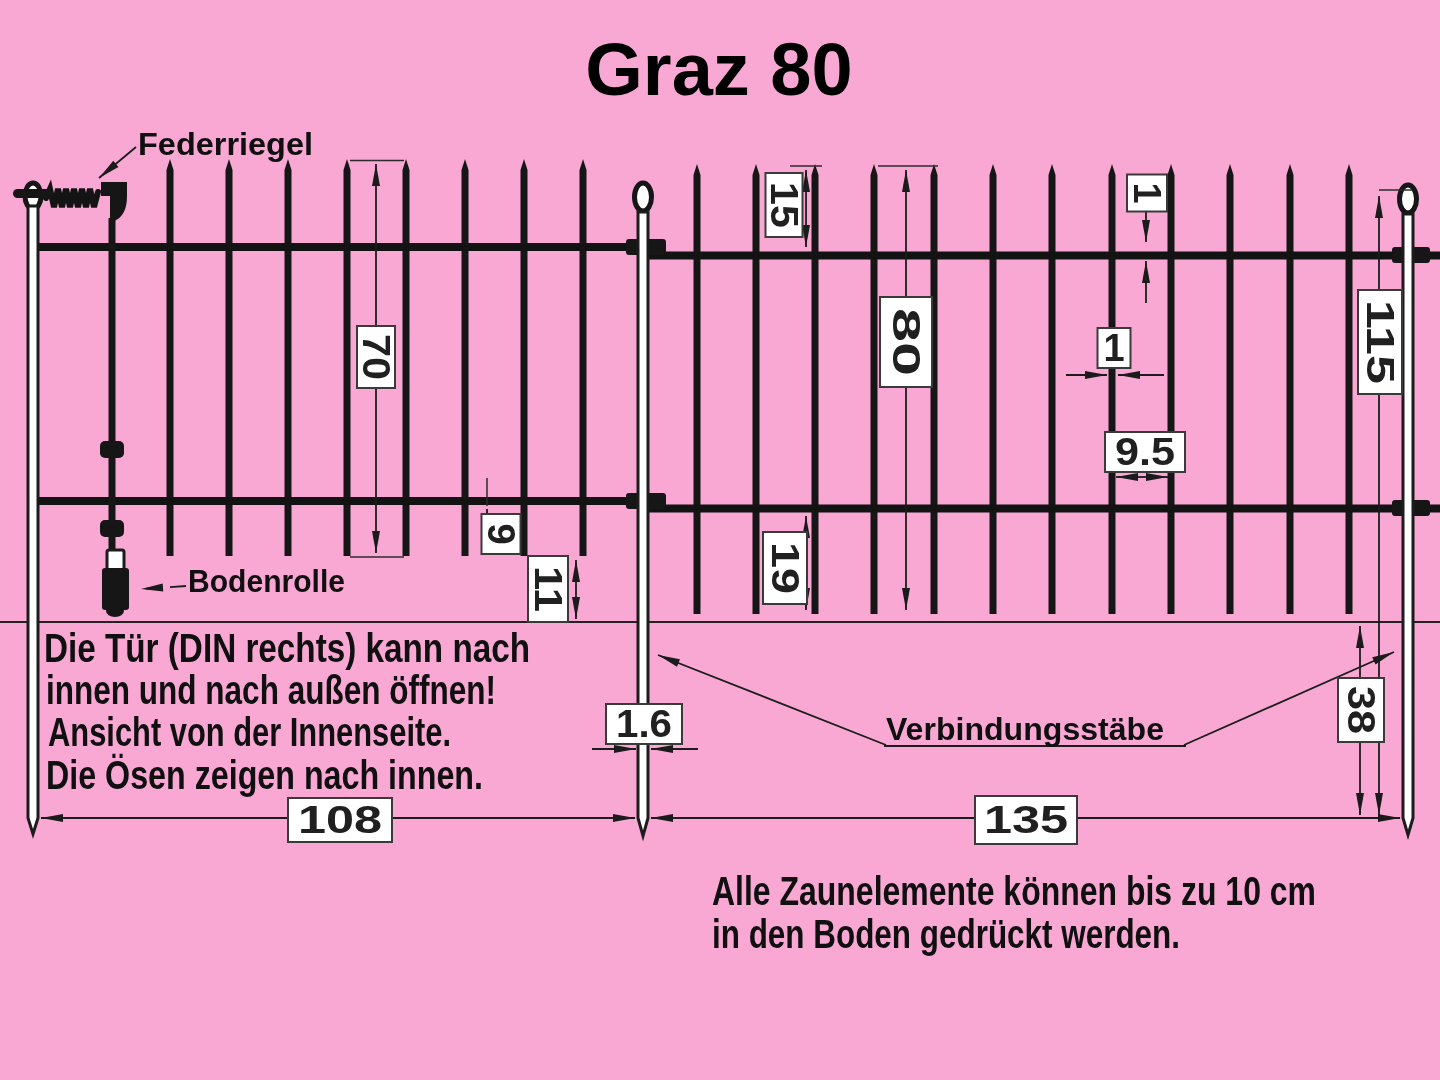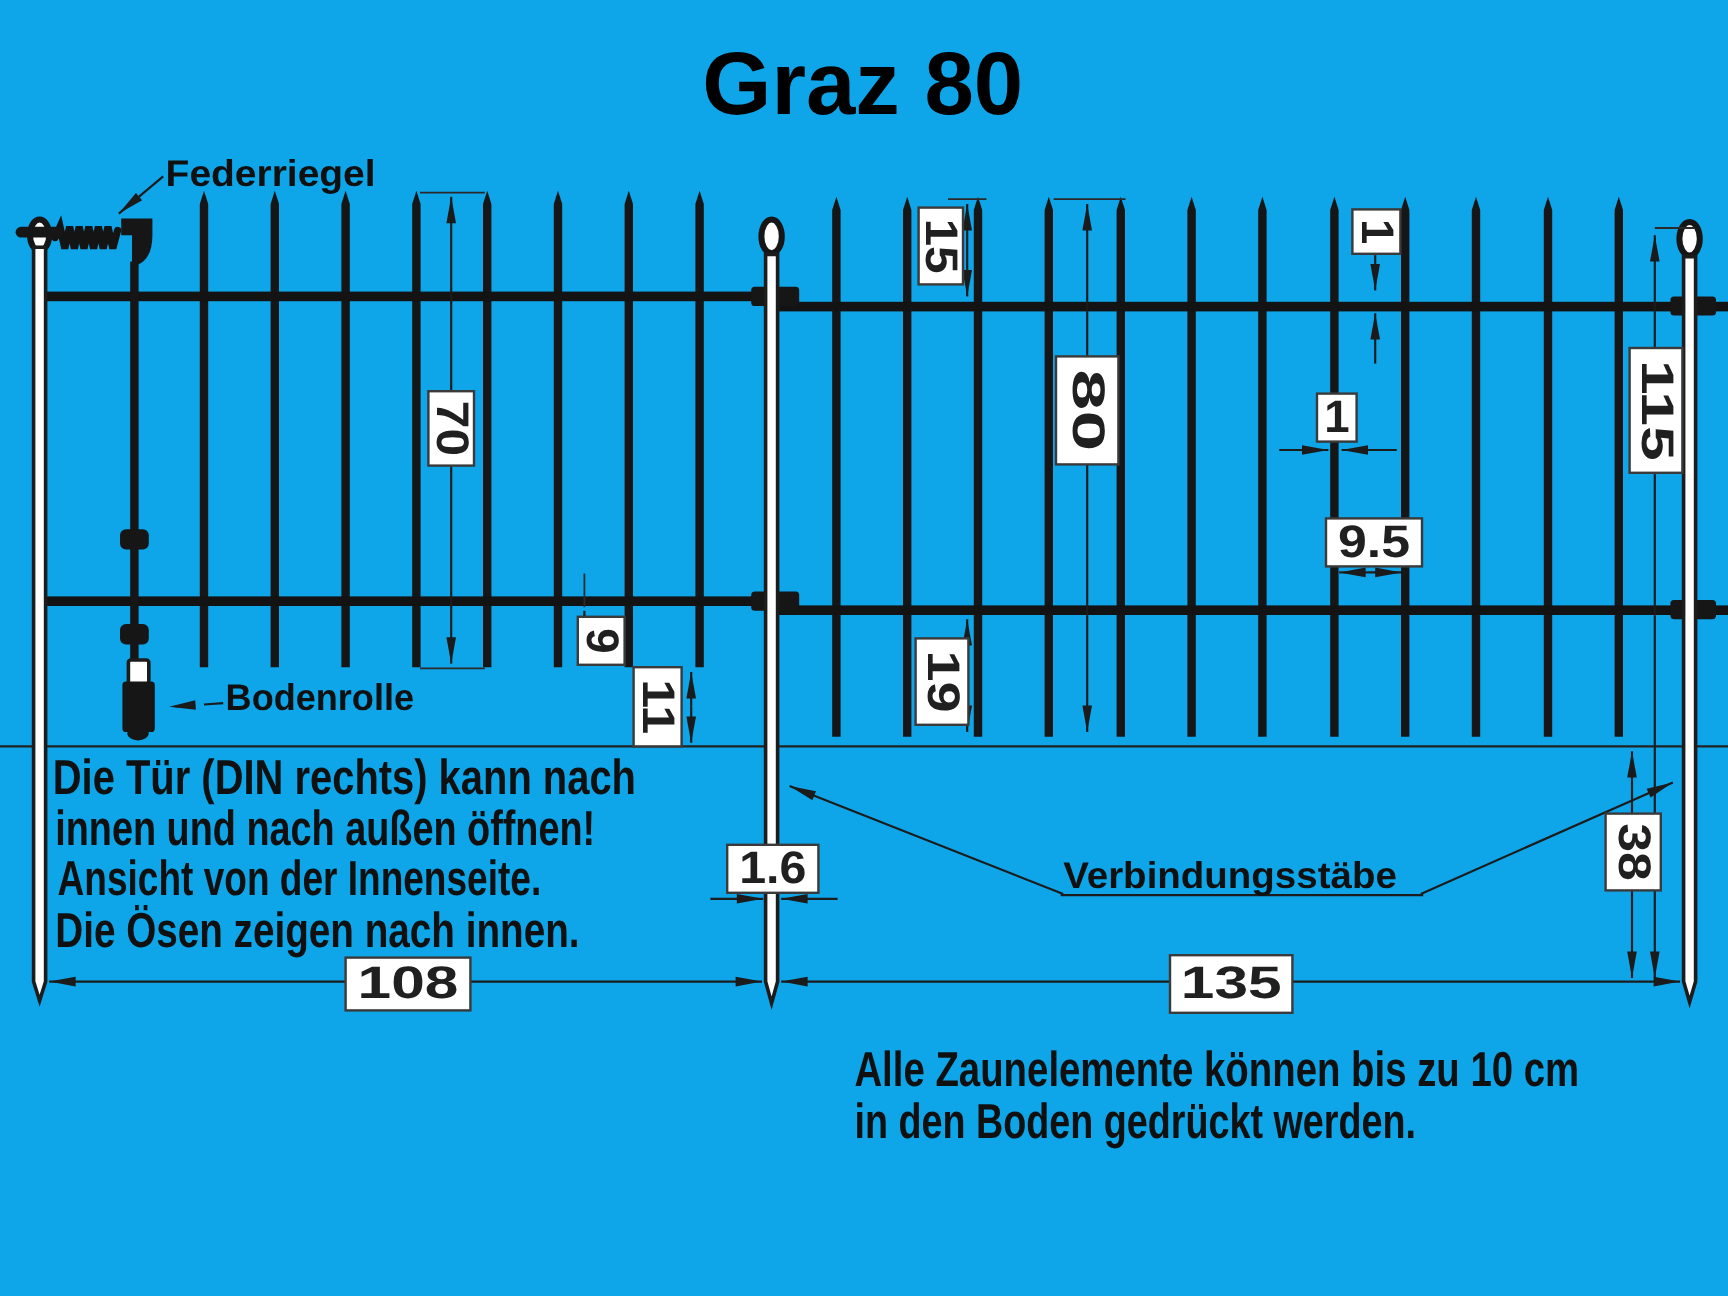--- a/index.html
+++ b/index.html
@@ -1,16 +1,16 @@
 <!DOCTYPE html>
 <html><head>
 <meta charset="utf-8">
 <style>
   html,body{margin:0;padding:0;background:#fff;}
-  .canvas{position:relative;width:1440px;height:1080px;background:#0ea5e9;overflow:hidden;}
+  .canvas{position:relative;width:1440px;height:1080px;background:#f9a8d4;overflow:hidden;}
   svg{display:block;}
   .bar{fill:#161616;}
   .rail{fill:#131313;}
   .solid{fill:#161616;}
   .post{fill:#ffffff;stroke:#1c1c1c;stroke-width:3;}
   .loop{fill:#ffffff;stroke:#161616;stroke-width:5;}
   .coil{fill:none;stroke:#141414;stroke-width:6;stroke-linecap:round;}
   .ln{stroke:#1c1c1c;stroke-width:1.8;fill:none;}
   .thin{stroke:#2a2a2a;stroke-width:1.5;fill:none;}
   .ground{stroke:#222;stroke-width:2;}

